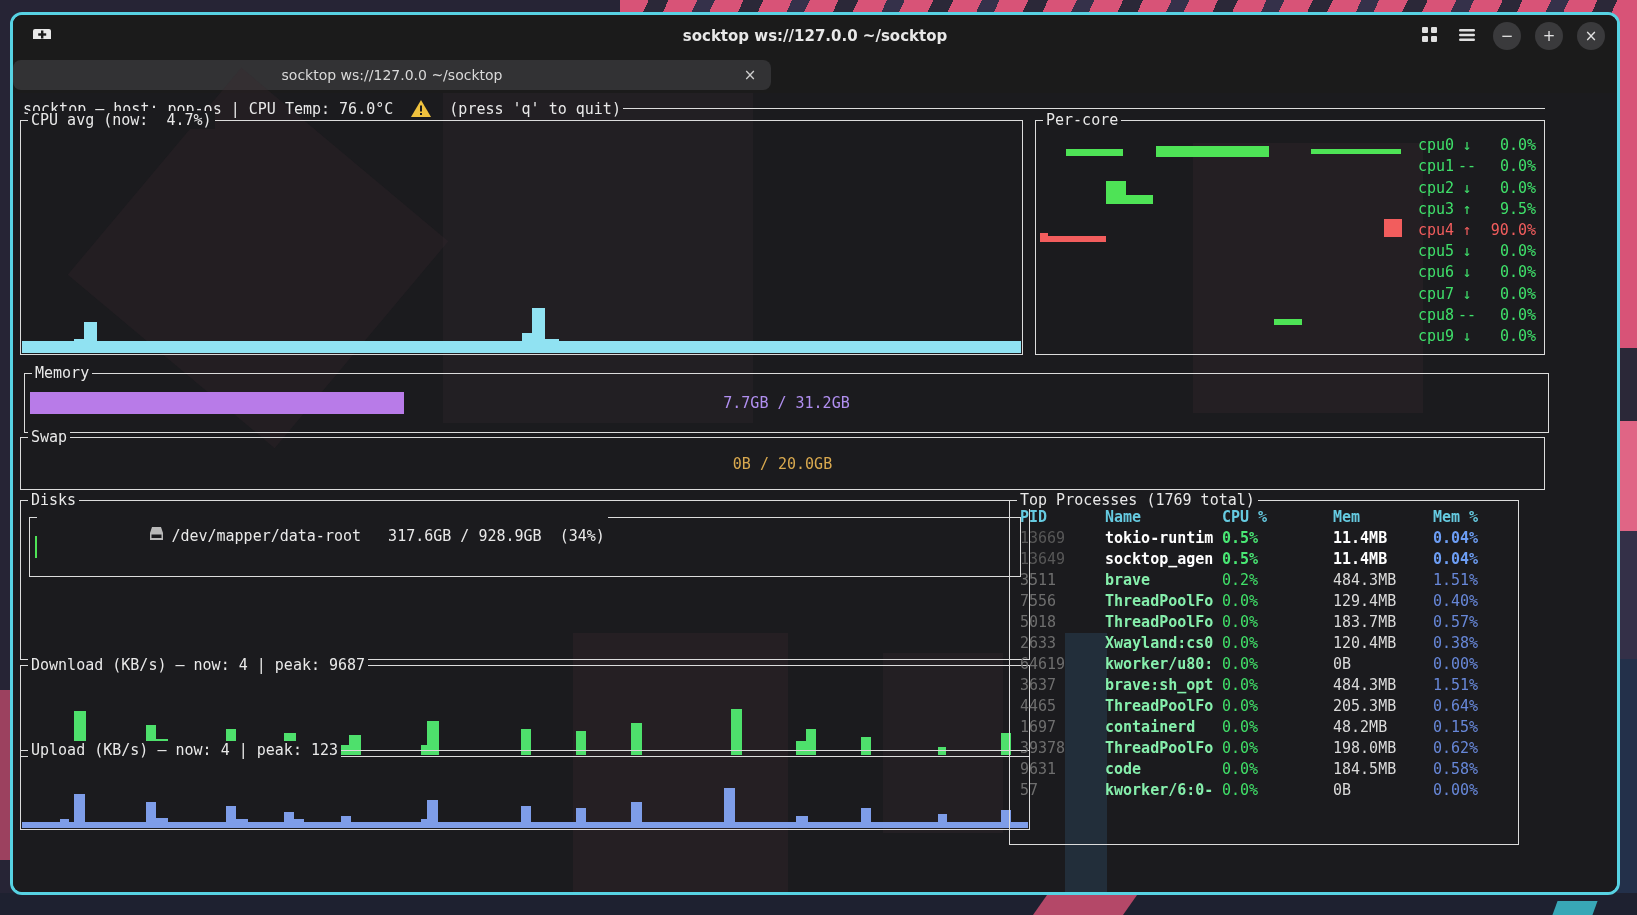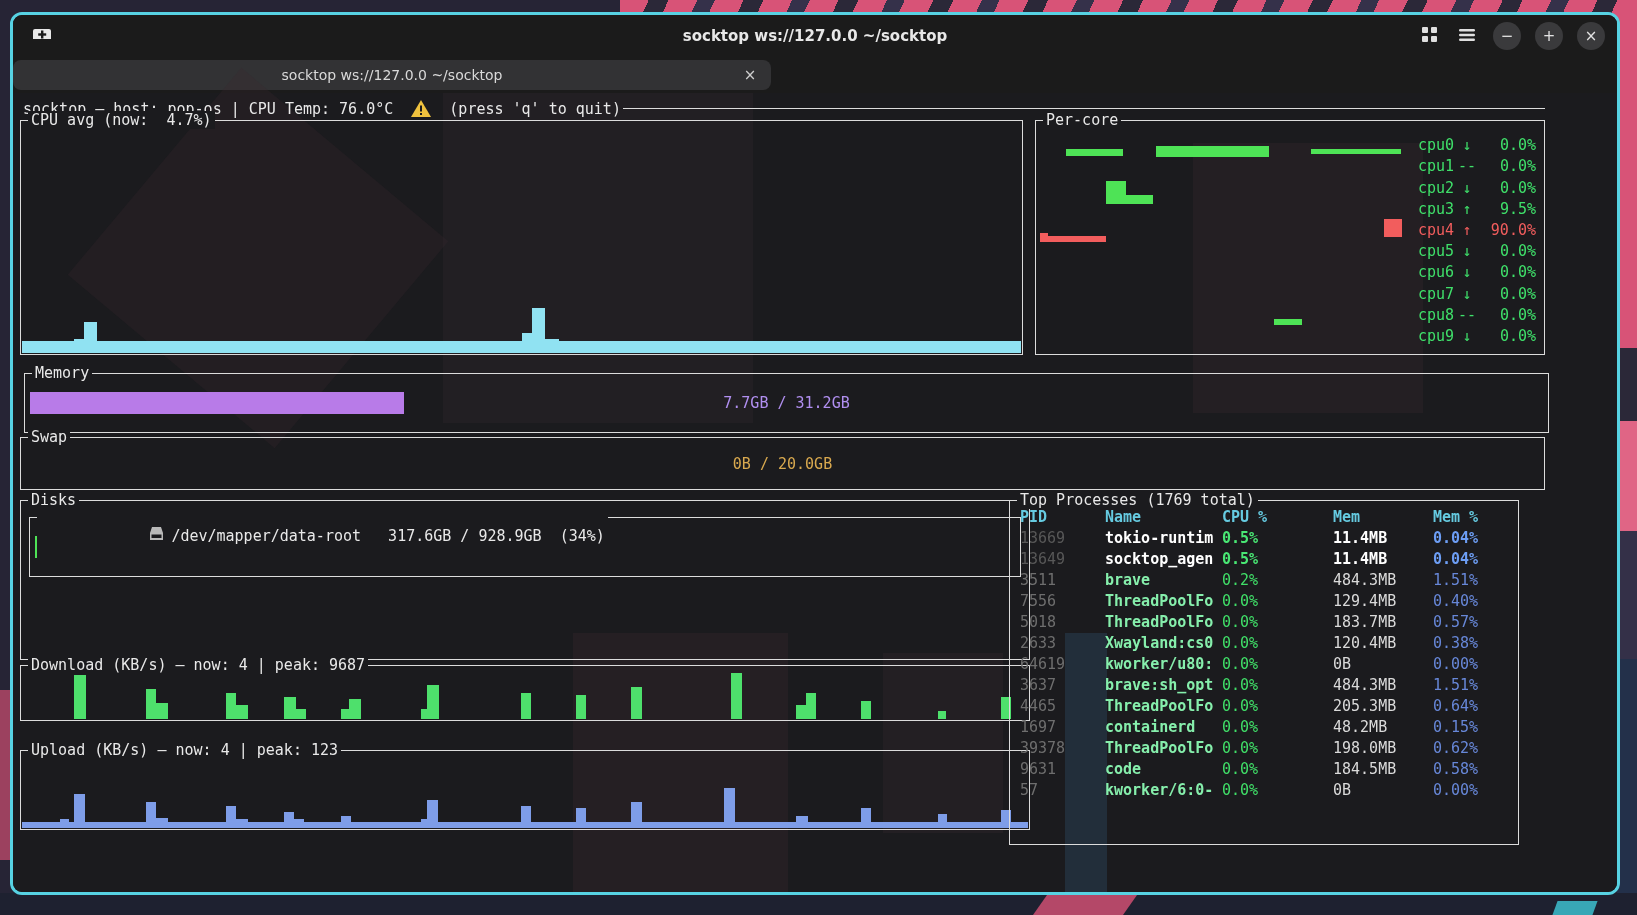--- a/index.html
+++ b/index.html
@@ -293,21 +293,21 @@
           <span>/dev/mapper/data-root   317.6GB / 928.9GB  (34%)</span>
         </span>
         <div class="meter-track">
           <div class="meter-fill disk-fill" style="width: 34%;"></div>
         </div>
         <div class="meter-label disk-label">34%</div>
       </div>
 
     </div>
 
-    <div class="panel" style="left:7px;top:572px;width:1010px;height:56px;">
+    <div class="panel" style="left:7px;top:572px;width:1010px;height:92px;">
       <span class="panel-title">Download (KB/s) — now: 4 | peak: 9687</span>
       <div class="spark" id="dl-spark">
           <div class="bar dl-bar" style="left: 52px; width: 12px; height: 44px;"></div>
           <div class="bar dl-bar" style="left: 124px; width: 10px; height: 30px;"></div>
           <div class="bar dl-bar" style="left: 134px; width: 12px; height: 16px;"></div>
           <div class="bar dl-bar" style="left: 204px; width: 10px; height: 26px;"></div>
           <div class="bar dl-bar" style="left: 214px; width: 12px; height: 14px;"></div>
           <div class="bar dl-bar" style="left: 262px; width: 12px; height: 22px;"></div>
           <div class="bar dl-bar" style="left: 274px; width: 10px; height: 10px;"></div>
           <div class="bar dl-bar" style="left: 319px; width: 8px; height: 10px;"></div>

